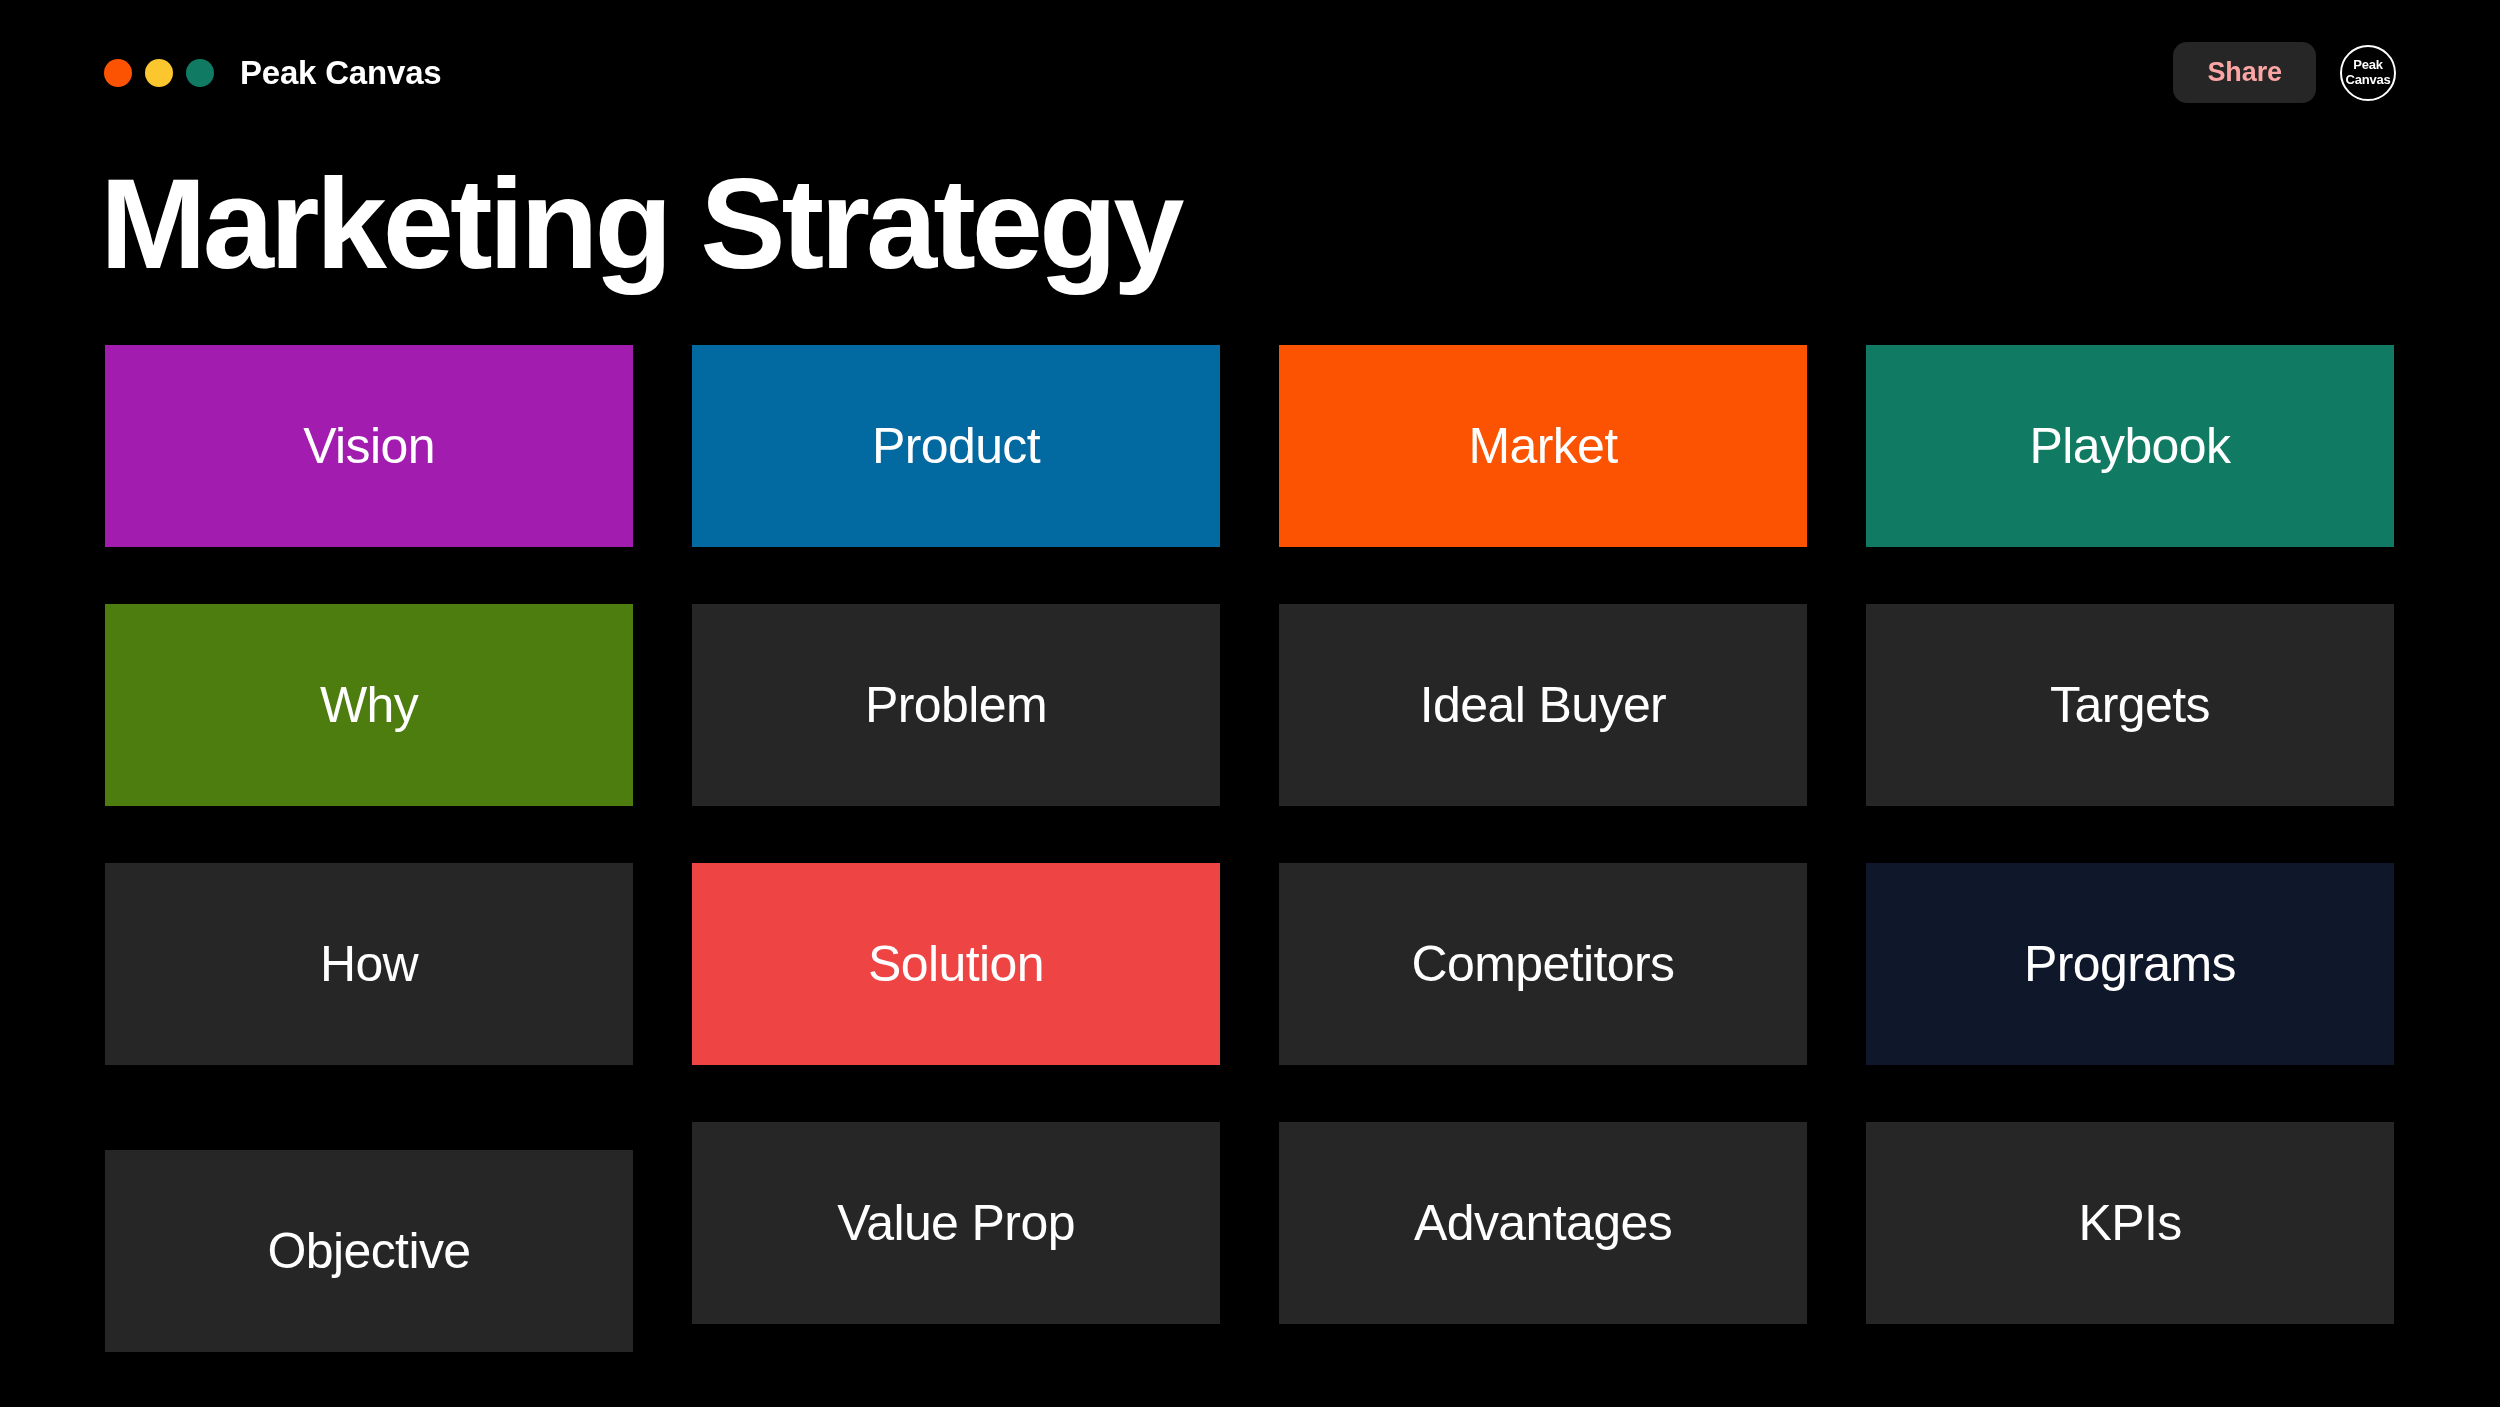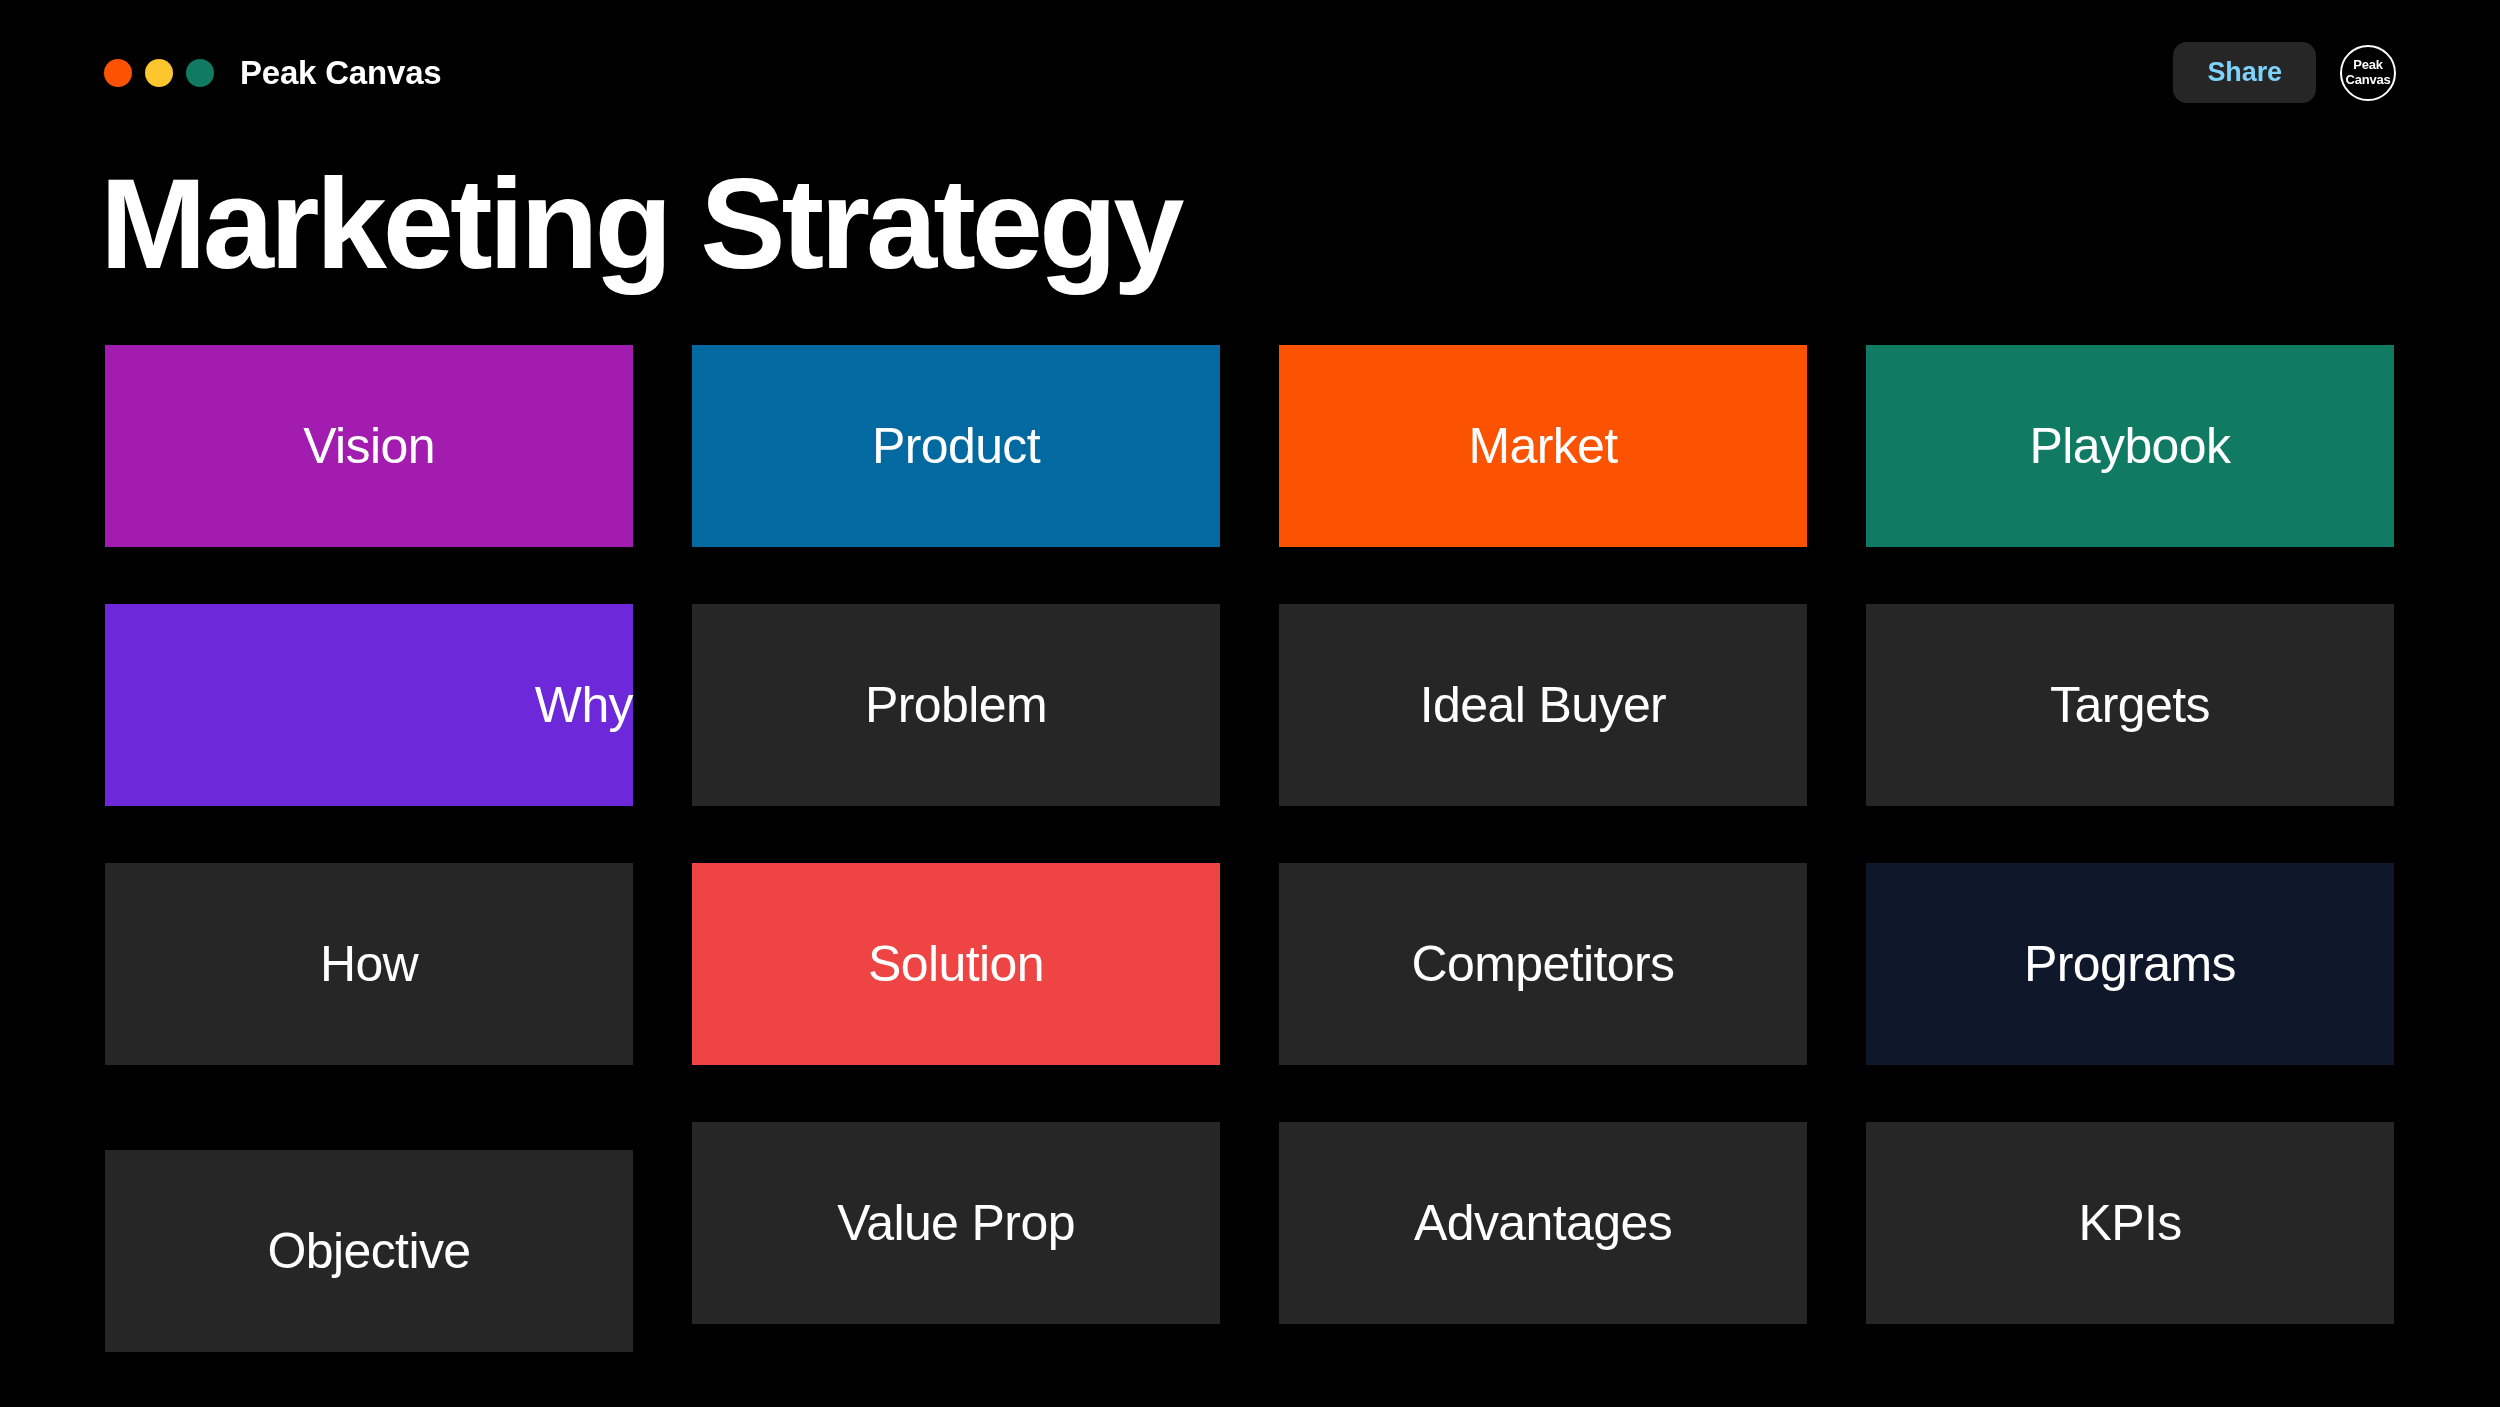--- a/index.html
+++ b/index.html
@@ -60,21 +60,21 @@
   .topbar-right {
     display: flex;
     align-items: center;
     gap: 24px;
   }
 
   .share-button {
     background: #262626;
     border: none;
     border-radius: 14px;
-    color: #7dd3fc;
+    color: #fca5a5;
     font-family: "Liberation Sans", sans-serif;
     font-size: 27px;
     font-weight: 700;
     letter-spacing: -0.1px;
     padding: 17px 34px;
     cursor: pointer;
     line-height: 1;
   }
 
   .avatar {
@@ -186,21 +186,21 @@
   <div class="card header-card" style="background: #0369a1;">
     <span class="card-label">Product</span>
   </div>
   <div class="card header-card" style="background: rgb(251, 83, 1);">
     <span class="card-label">Market</span>
   </div>
   <div class="card header-card" style="background: rgb(16, 122, 99); justify-content: center;">
     <span class="card-label">Playbook</span>
   </div>
 
-  <div class="card body-card" style="background: #6d28d9; justify-content: flex-end;">
+  <div class="card body-card" style="background: #4d7c0f;">
     <span class="card-label">Why</span>
   </div>
   <div class="card body-card" style="background: rgb(38, 38, 38);">
     <span class="card-label">Problem</span>
   </div>
   <div class="card body-card" style="background: rgb(38, 38, 38);">
     <span class="card-label">Ideal Buyer</span>
   </div>
   <div class="card body-card" style="background: rgb(38, 38, 38);">
     <span class="card-label">Targets</span>

